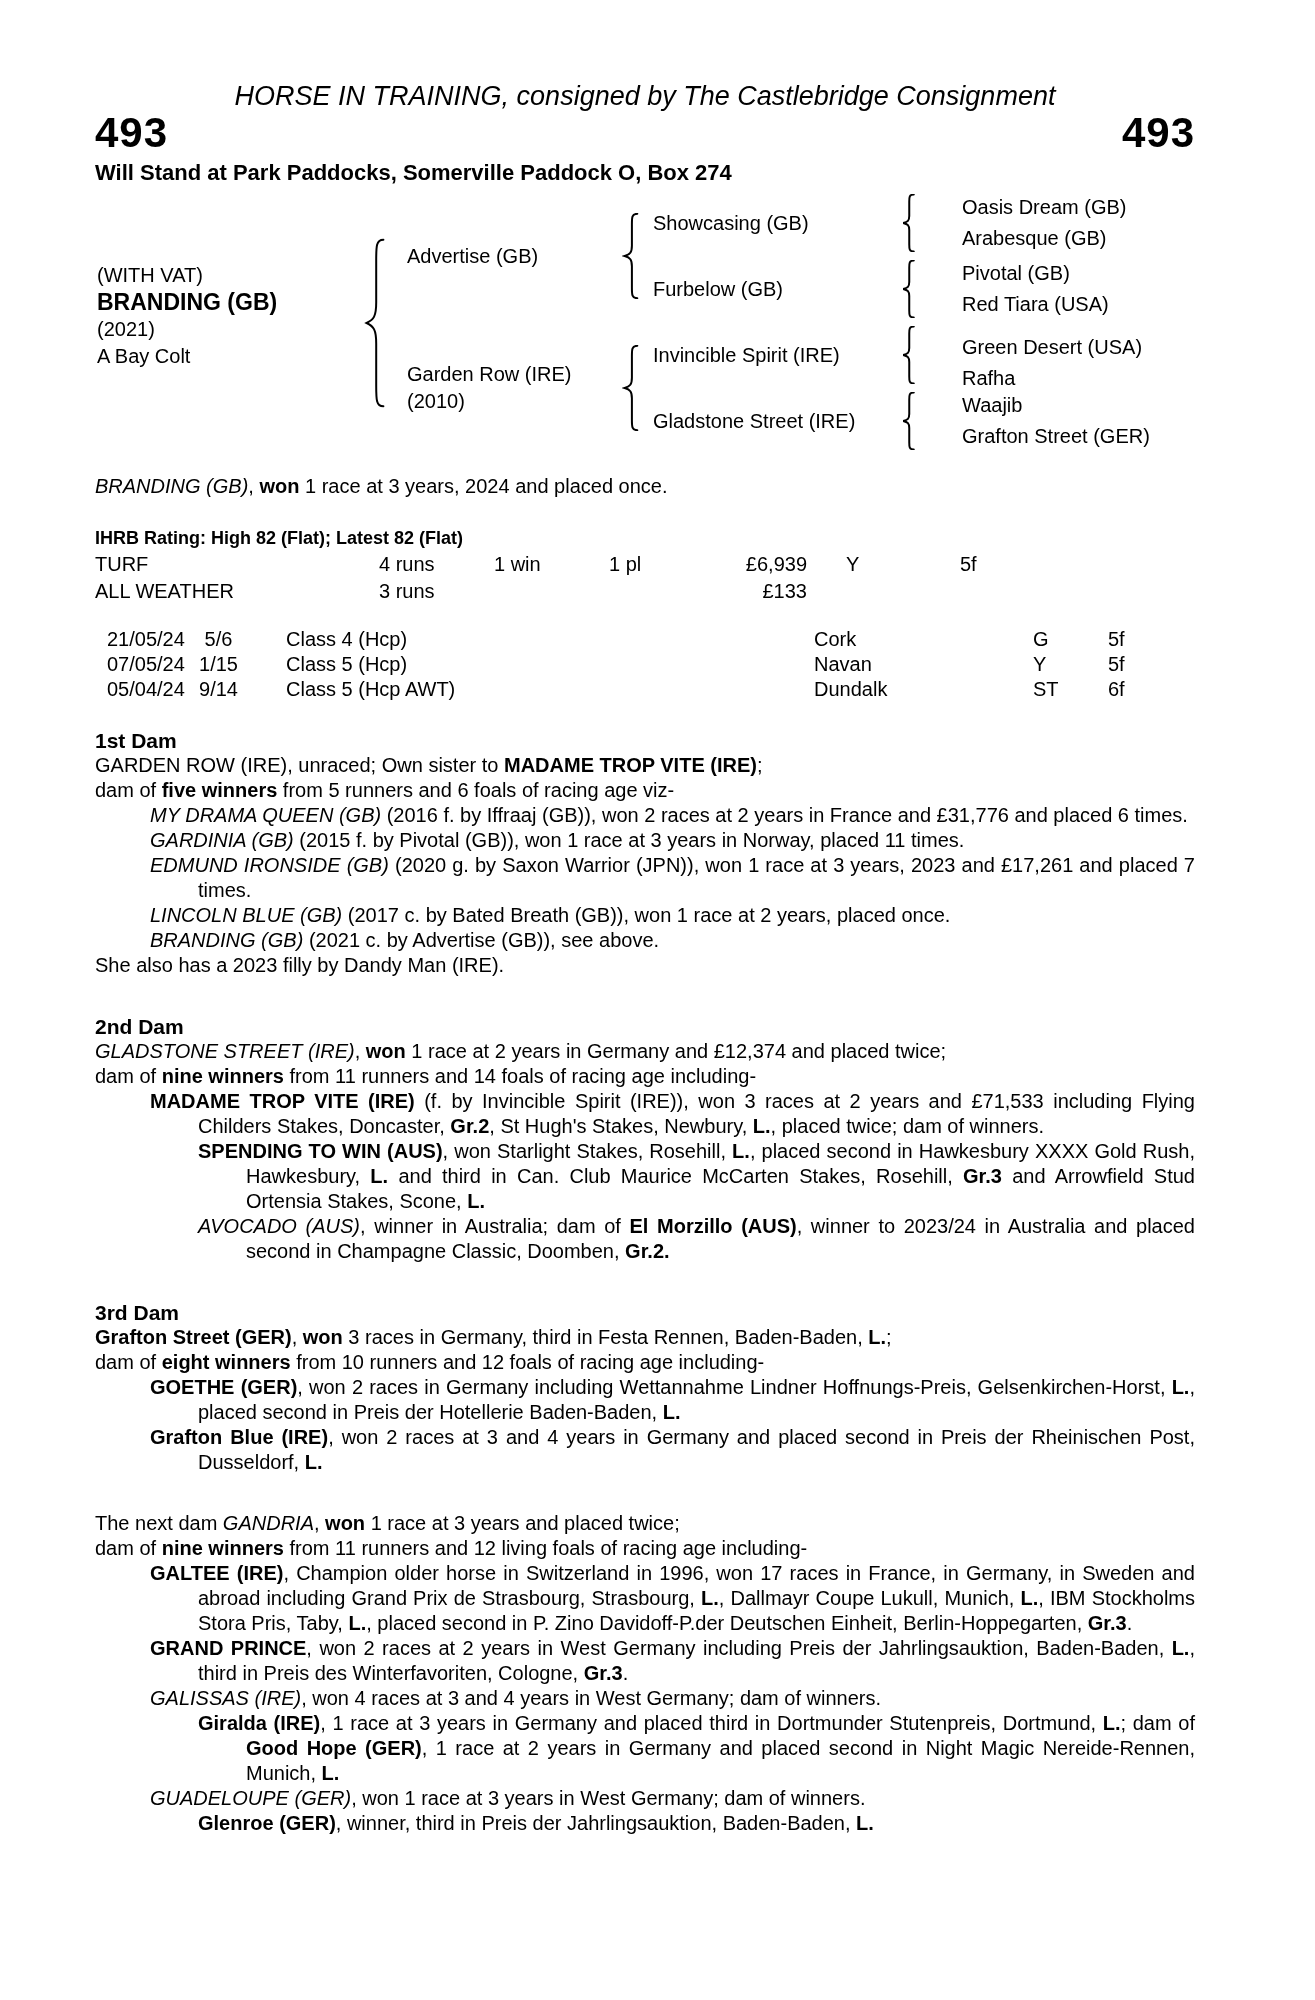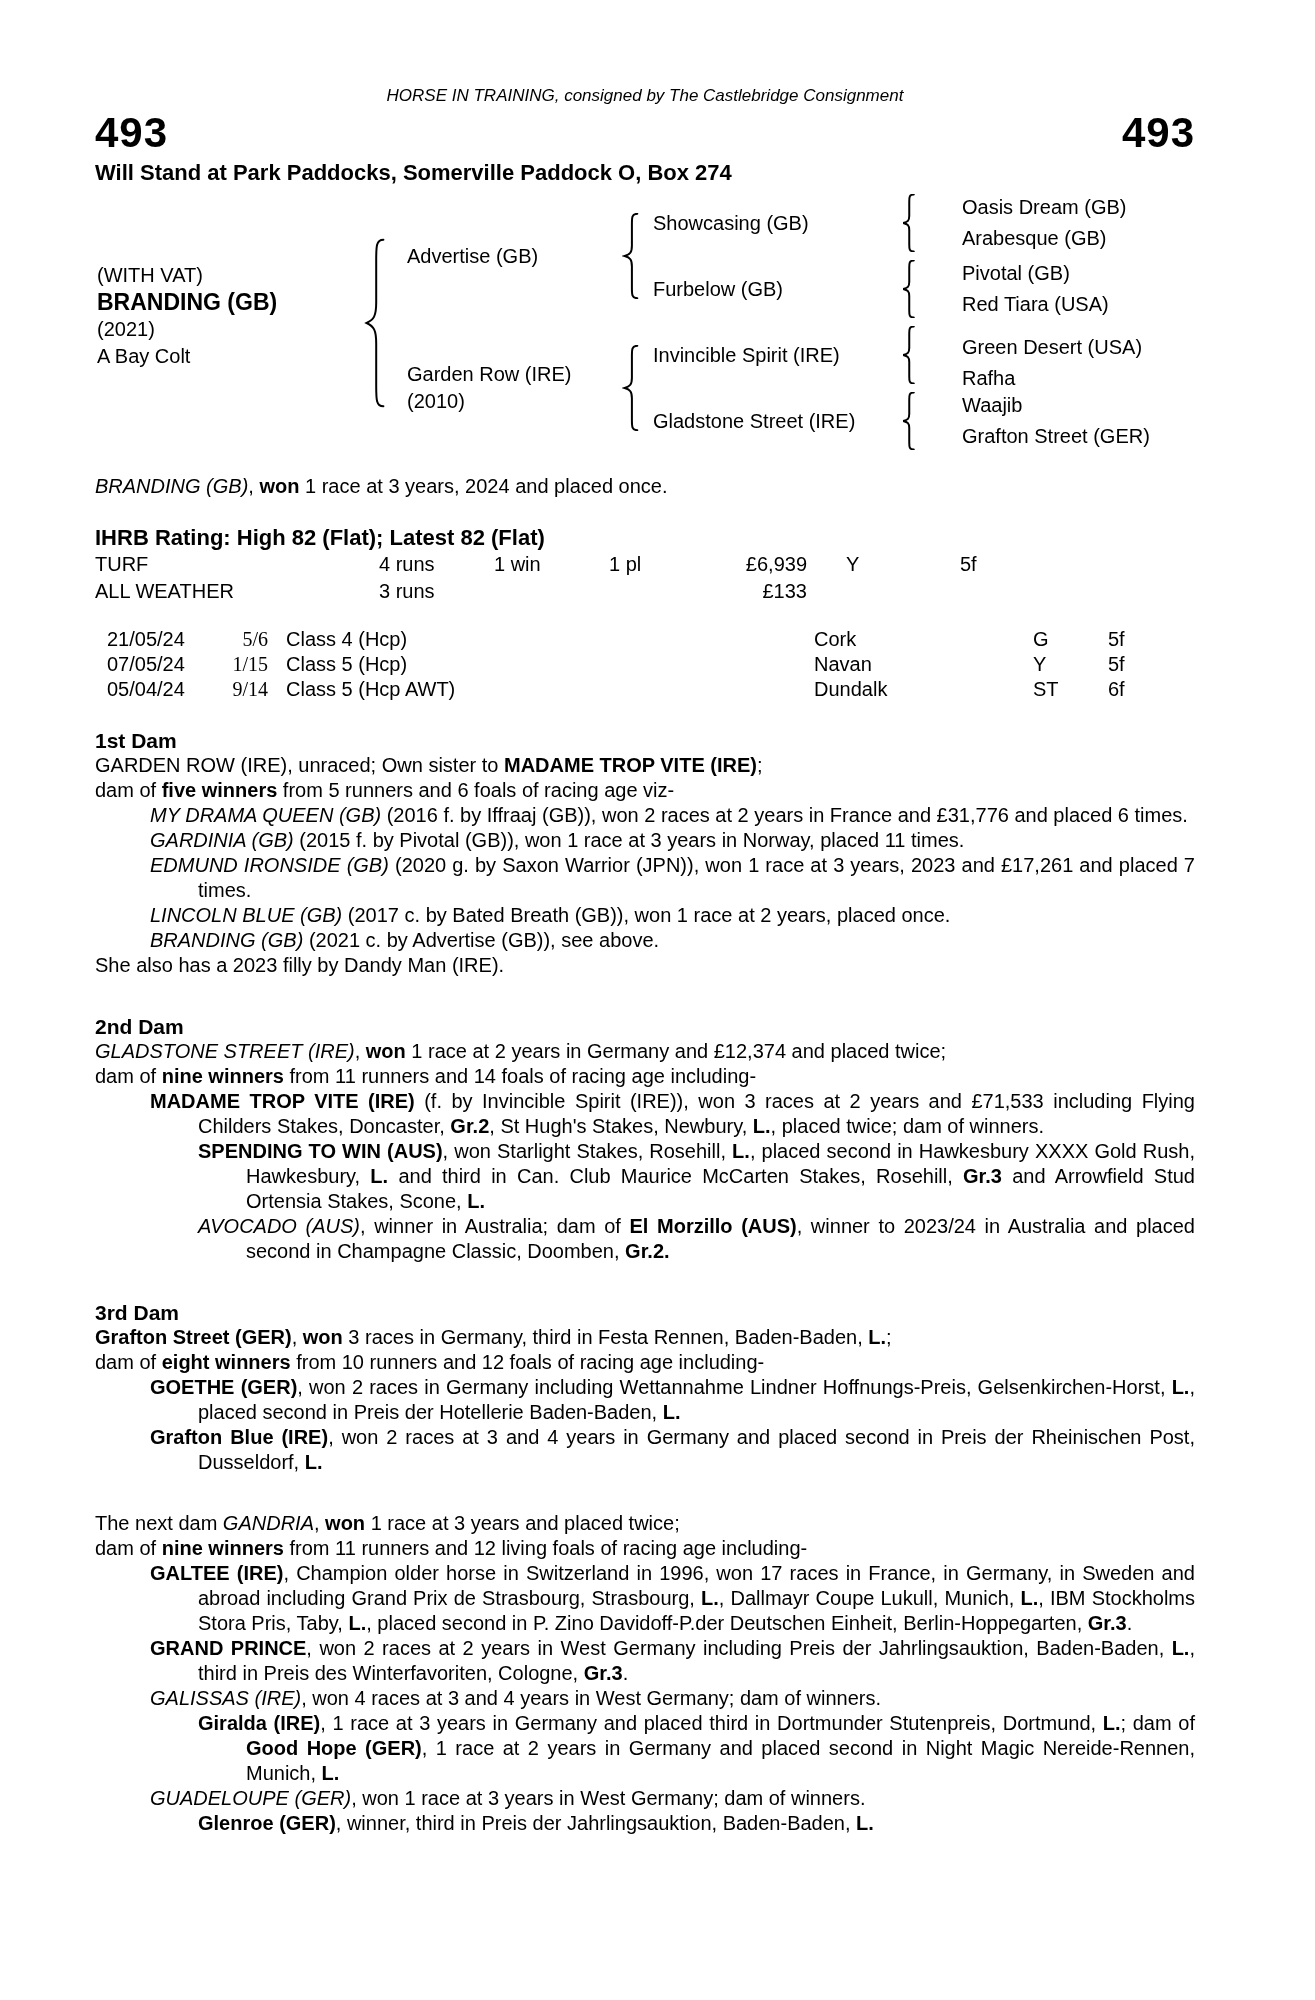--- a/index.html
+++ b/index.html
@@ -1,59 +1,59 @@
 <!DOCTYPE html>
 <html><head>
 <meta charset="utf-8">
 <style>
   html,body { margin:0; padding:0; background:#ffffff; }
   body { width:1315px; height:2000px; color:#000; font-family:"Liberation Sans", sans-serif; }
   .page { position:relative; width:1315px; height:2000px; overflow:hidden; background:#fff; }
   .content { position:absolute; left:95px; top:0; width:1100px; }
 
   
-  .consign-line { margin-top:84px; text-align:center; font-style:italic; font-size:17px; line-height:24px; }
+  .consign-line { margin-top:84px; text-align:center; font-style:italic; font-size:27px; line-height:24px; }
   .lot-row { display:flex; justify-content:space-between; align-items:flex-start; margin-top:2px; height:50px; }
   .lot-num { font-weight:bold; font-size:42px; line-height:46px; letter-spacing:1px; }
   .stand-line { font-weight:bold; font-size:22px; line-height:26px; }
 
   
   .pedigree { position:relative; height:272px; margin-top:2px; font-size:20px; }
   .ped-abs { position:absolute; white-space:nowrap; }
   .subject { left:2px; top:74px; line-height:27px; }
   .subject .horse-name { font-weight:bold; font-size:23px; }
   .sire-name { left:312px; top:55px; line-height:26px; }
   .dam-block { left:312px; top:173px; line-height:27px; }
   .gen2 { left:558px; line-height:26px; }
   .gen3-pair { left:832px; line-height:31px;margin-left:35px; }
   .brace { position:absolute; }
   .brace svg { display:block; width:100%; height:100%; }
 
   
   .race-summary { margin-top:14px; font-size:20px; line-height:25px; }
-  .rating-line { margin-top:26px; font-weight:bold; font-size:22px; line-height:26px; }
+  .rating-line { margin-top:26px; font-weight:bold; font-size:18px; line-height:26px; }
   .rec-row { position:relative; height:27px; font-size:20px; line-height:27px; }
   .rec-row span { position:absolute; white-space:nowrap; }
   .c-surface { left:0; }
   .c-runs { left:284px; }
   .c-wins { left:399px; }
   .c-places { left:514px; }
   .c-earn { left:560px; width:152px; text-align:right; }
   .c-going { left:751px; }
   .c-dist { left:865px; }
 
   
   .last-starts { margin-top:22px; }
   .ls-head { font-size:20px; line-height:25px; }
   .ls-head .b { font-weight:bold; font-size:21px; }
   .ls-head .i { font-style:italic; }
   .ls-row { position:relative; height:25px; font-size:20px; line-height:25px; }
   .ls-row span { position:absolute; white-space:nowrap; }
   .l-date { left:12px; }
-  .l-pos { left:90px; width:83px; text-align:right;font-family:Liberation Serif, serif; }
+  .l-pos { left:82px; width:83px; text-align:center; }
   .l-race { left:191px; }
   .l-venue { left:719px; }
   .l-going { left:938px; }
   .l-dist { left:1013px; }
 
   
   .section { margin-top:36px; }
   .section.first { margin-top:26px; }
   .sec-heading { font-weight:bold; font-size:21px; line-height:25px; }
   .para { font-size:20px; line-height:25px; text-align:justify; }

